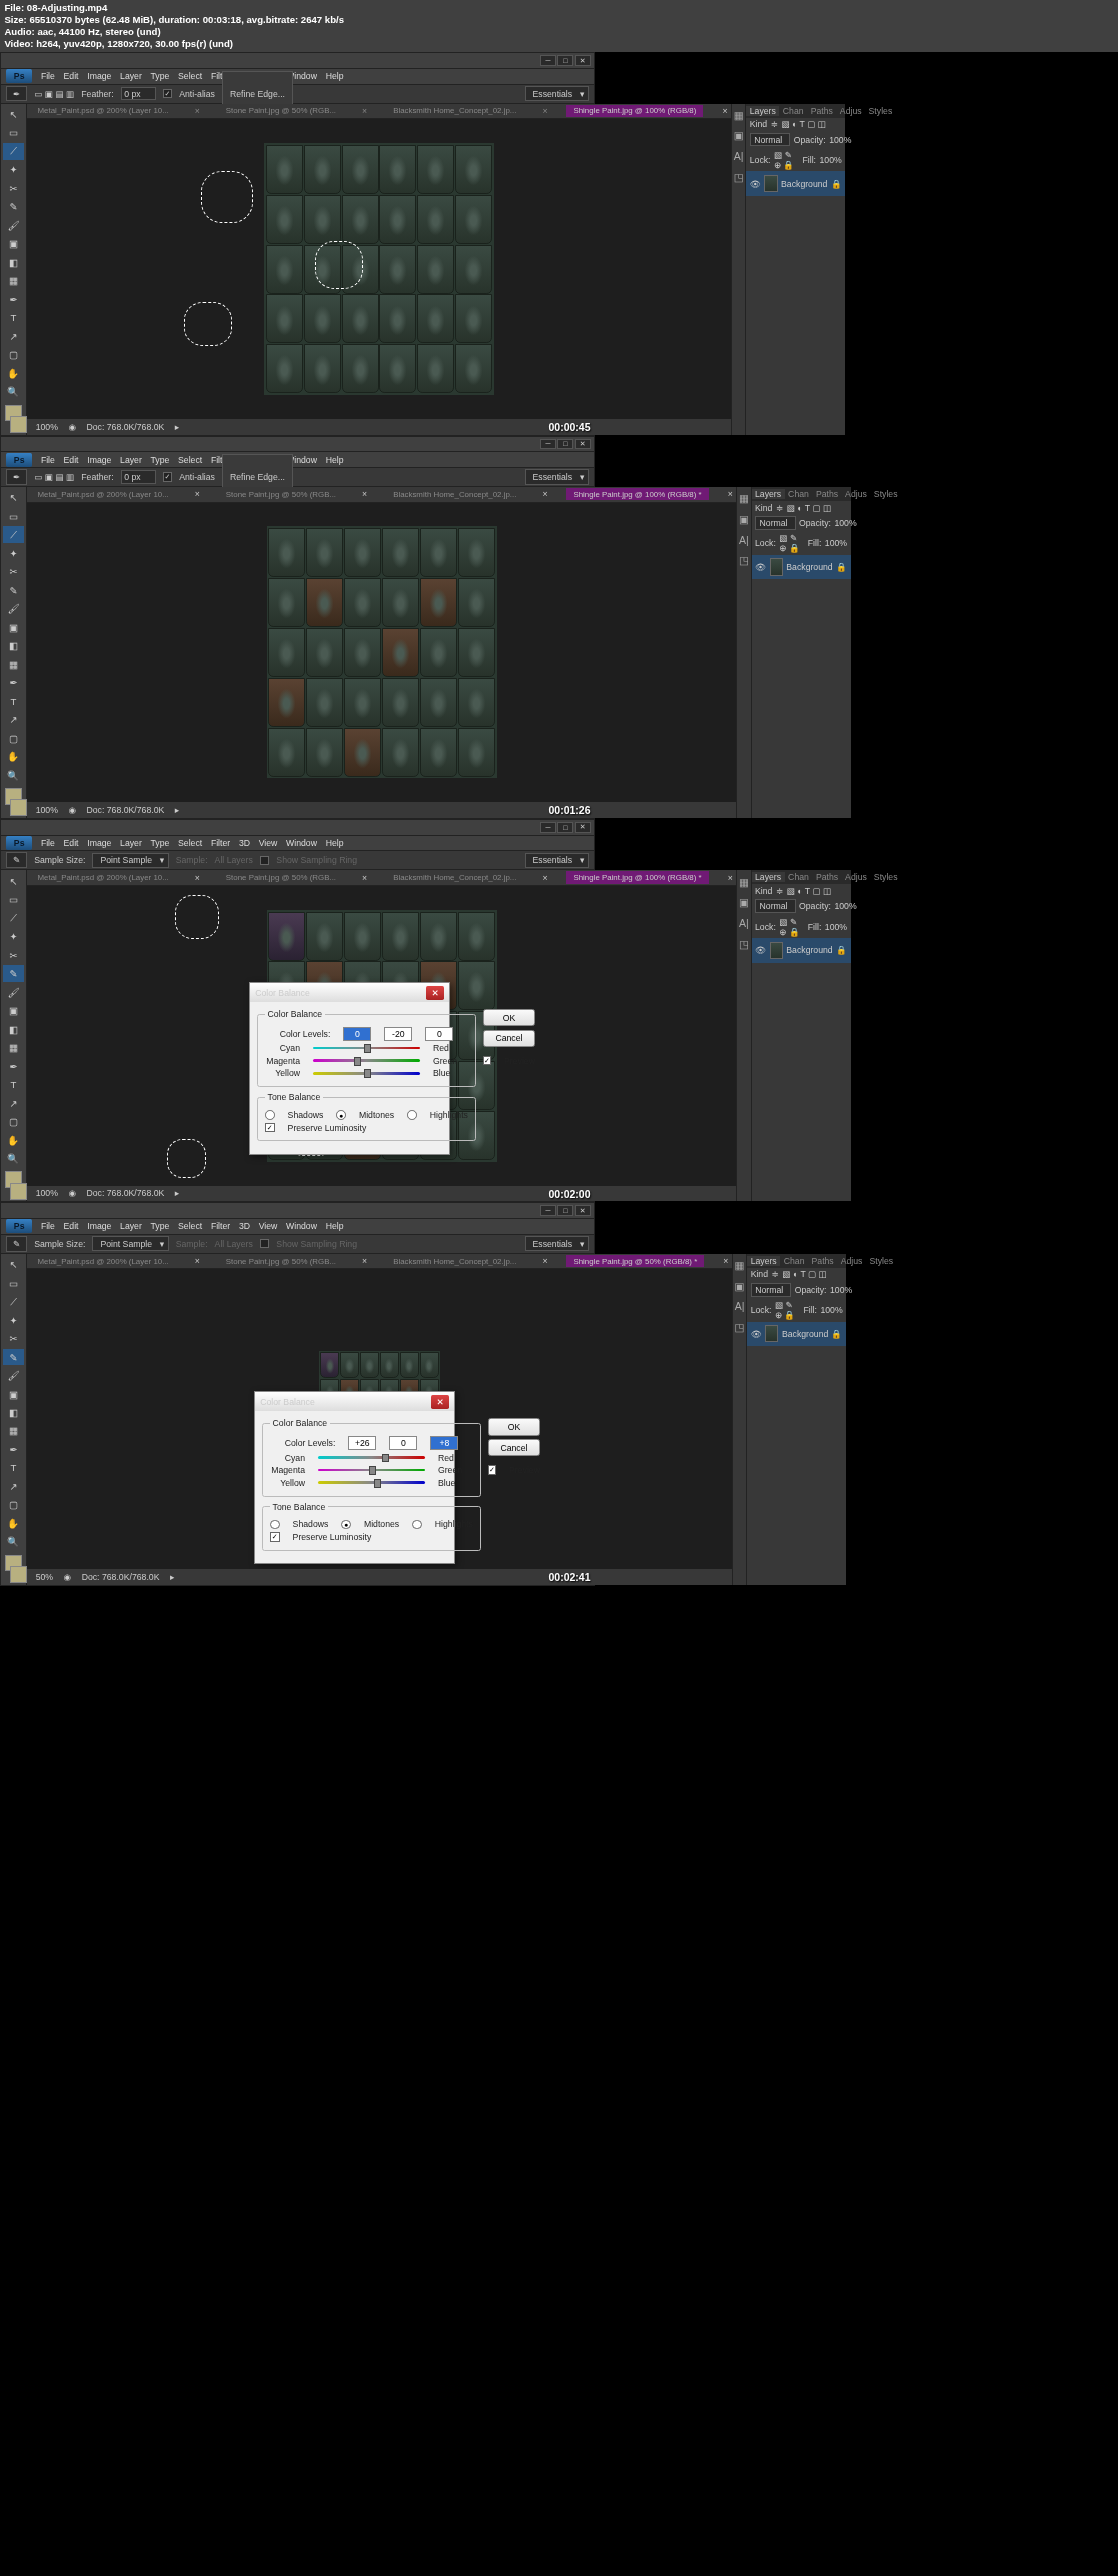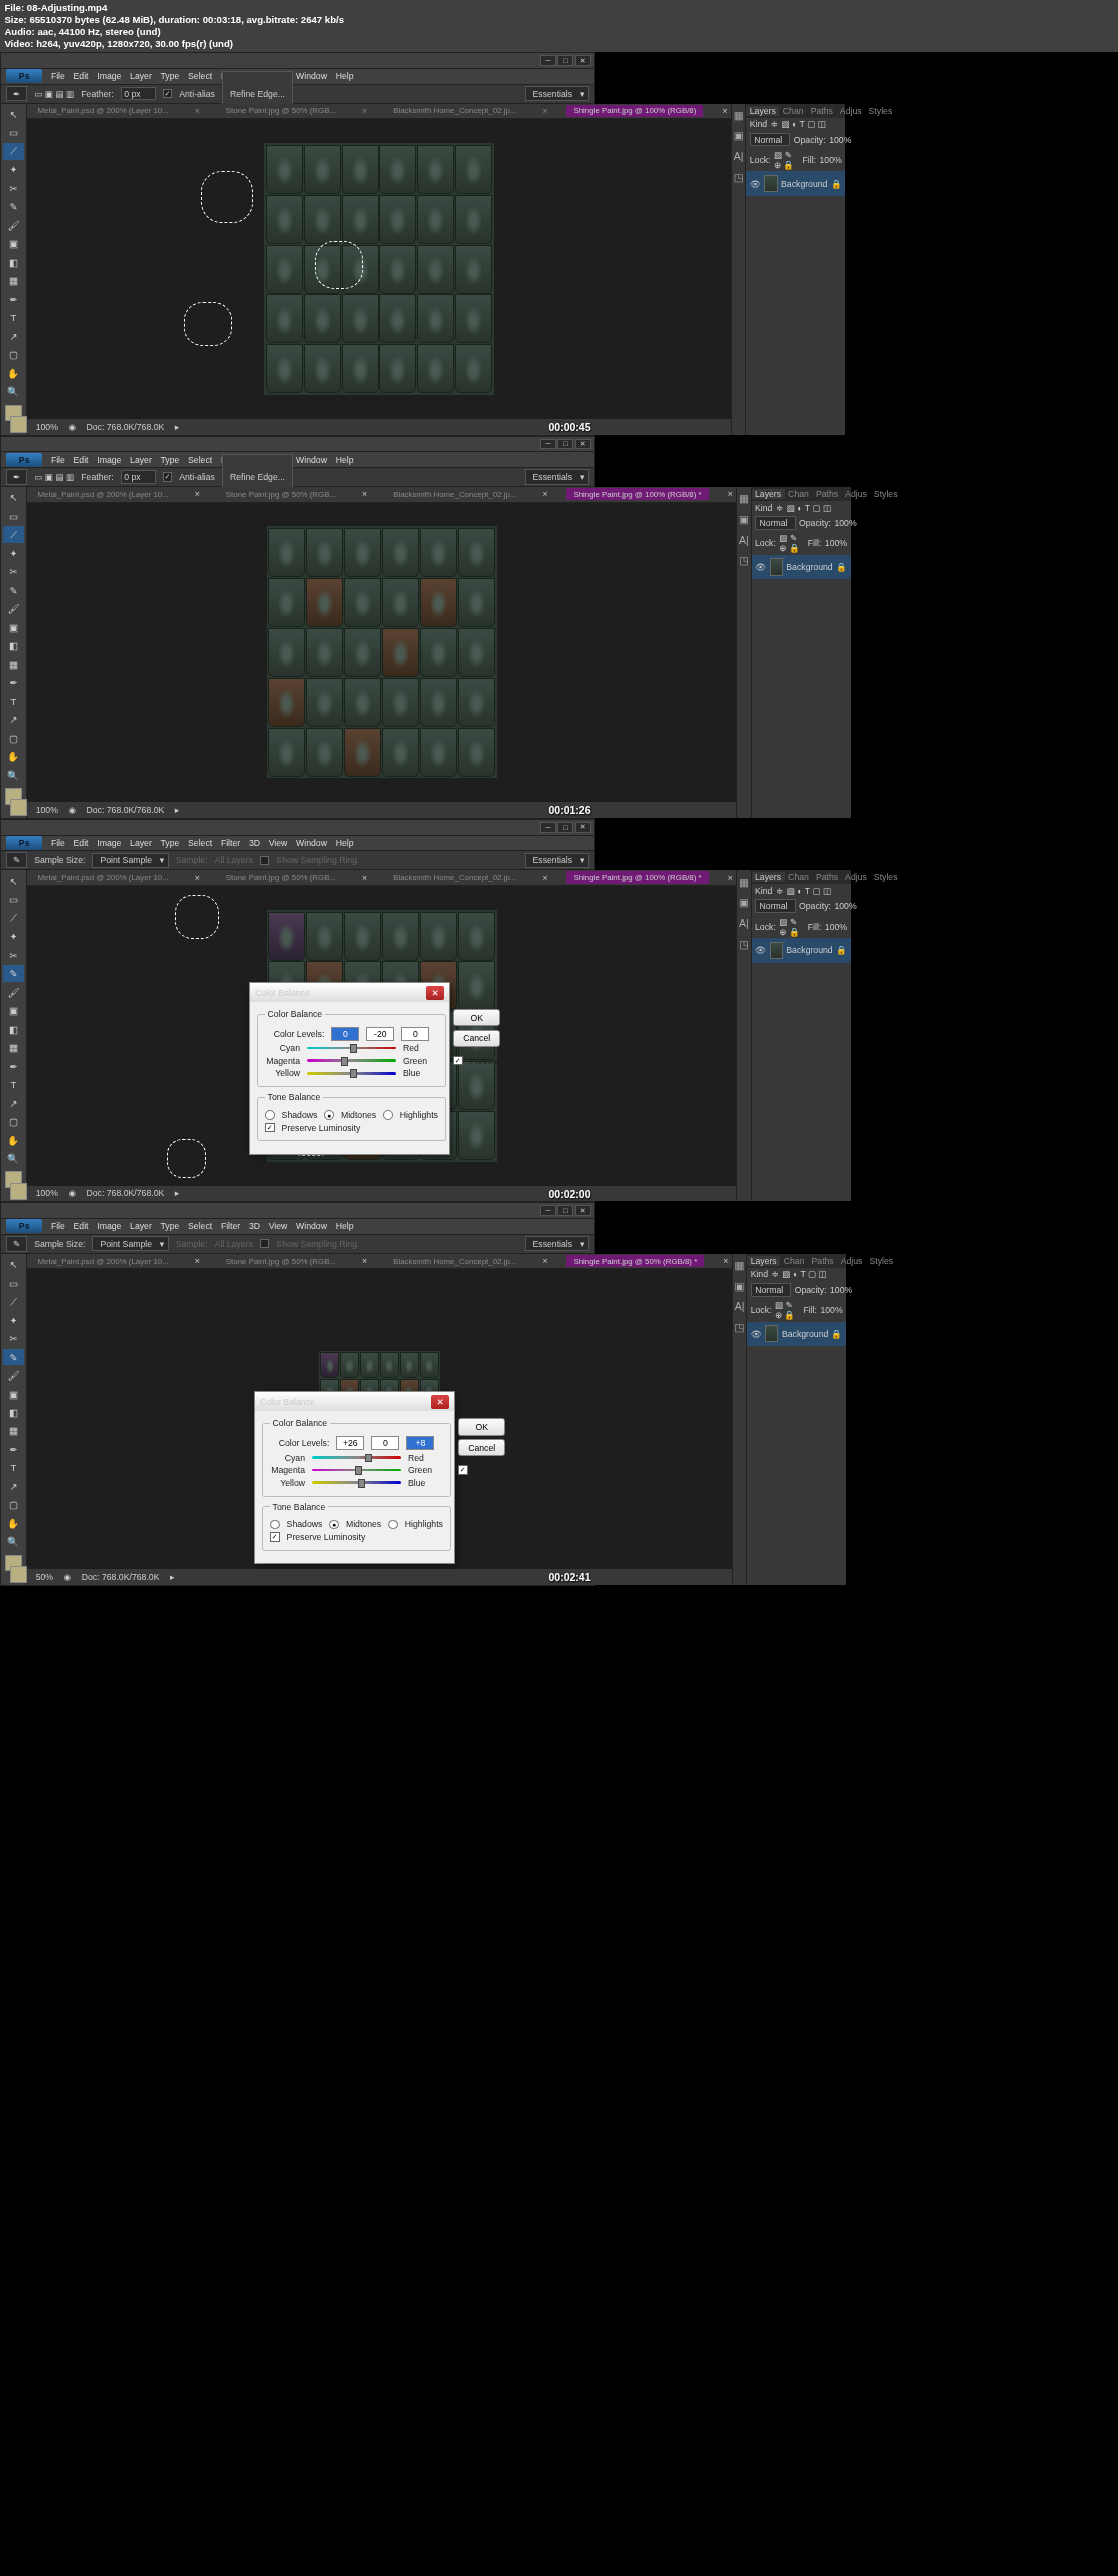--- a/index.html
+++ b/index.html
@@ -5,21 +5,21 @@
 *{margin:0;padding:0;box-sizing:border-box;font-family:Tahoma,Arial,sans-serif;font-size:8.7px;color:#ccc}
 body{background:#000;width:1118px}
 .header{background:#404040;color:#fff;padding:1.7px 4.4px;font-size:9.6px;font-weight:bold;line-height:12.2px}
 .header span{color:#fff;font-size:9.6px;font-weight:bold}
 .shot{width:595px;background:#404040;position:relative;border:0.9px solid #222}
 .titlebar{background:#404040;height:15.7px;display:flex;align-items:center;padding:0 3.5px;border-bottom:0.9px solid #222}
 .wincontrols{margin-left:auto;display:flex;gap:1.7px}
 .wincontrols span{width:15.7px;height:10.5px;background:#2a2a2a;border:0.9px solid #555;display:flex;align-items:center;justify-content:center;font-size:7px;cursor:pointer}
 .menubar{background:#404040;height:15.7px;display:flex;align-items:center;padding:0 5.2px;gap:8.7px;border-bottom:0.9px solid #222}
 .menubar span{color:#ddd;cursor:pointer}
-.ps-logo2{width:36px;height:14px;background:linear-gradient(#3580c4,#1d4d7a);color:#0a1929;font-weight:bold;font-size:8.7px;display:flex;align-items:center;justify-content:center;border-radius:1.7px}
+.ps-logo2{width:26px;height:14px;background:linear-gradient(#3580c4,#1d4d7a);color:#0a1929;font-weight:bold;font-size:8.7px;display:flex;align-items:center;justify-content:center;border-radius:1.7px}
 .optbar{background:#383838;height:19px;display:flex;align-items:center;padding:0 5.2px;gap:7px;border-bottom:0.9px solid #222}
 .optbar .ico{width:21px;height:15.7px;background:#2a2a2a;border:0.9px solid #555;display:flex;align-items:center;justify-content:center}
 .optbar label{color:#ccc}
 .optbar input[type=text]{width:35px;background:#2a2a2a;border:0.9px solid #555;color:#ccc;padding:0.9px 2.6px}
 .optbar .btn{background:#3a3a3a;border:0.9px solid #555;padding:17px 7px;color:#ccc;cursor:pointer}
 .optbar .chk{width:9.6px;height:9.6px;background:#222;border:0.9px solid #666;display:inline-flex;align-items:center;justify-content:center;font-size:7px;color:#ccc}
 .workspace-sel{margin-left:auto;background:#2a2a2a;border:0.9px solid #555;padding:1.7px 15.7px 1.7px 7px;color:#ccc;position:relative}
 .workspace-sel::after{content:"▾";position:absolute;right:3.5px}
 .body{display:flex;height:331px;background:#2a2a2a}
 .toolbox{width:26px;background:#404040;border-right:0.9px solid #222;display:flex;flex-direction:column;padding:1.7px}
@@ -51,21 +51,21 @@
 .layer-item .thumb{width:21px;height:17.4px;background:linear-gradient(#3a4a42,#28332b);border:0.9px solid #666}
 .layer-item .lock{margin-left:auto;font-size:8.7px}
 .timestamp{position:absolute;right:3.5px;bottom:1.7px;color:#fff;font-size:10.5px;font-weight:bold;text-shadow:0.9px 0.9px 1.7px #000}
 .dialog{position:absolute;background:#f0f0f0;border:0.9px solid #888;box-shadow:1.7px 1.7px 7px rgba(0,0,0,0.5);color:#000}
 .dlg-title{background:linear-gradient(#fff,#ddd);height:19px;display:flex;align-items:center;padding:0 5.2px;color:#000;font-size:9.6px}
 .dlg-title .x{margin-left:auto;width:17.4px;height:14px;background:linear-gradient(#d44,#a22);color:#fff;display:flex;align-items:center;justify-content:center;border-radius:1.7px;cursor:pointer}
 .dlg-body{padding:7px;display:flex;gap:7px}
 .dlg-main{flex:1}
 .fieldset{border:0.9px solid #bbb;border-radius:2.6px;padding:5.2px 7px;margin-bottom:5.2px}
 .fieldset legend{color:#222;font-size:8.7px;padding:0 2.6px}
-.row{display:flex;align-items:center;gap:7px;margin:2.6px 0;color:#222}
+.row{display:flex;align-items:center;gap:13px;margin:2.6px 0;color:#222}
 .row label{color:#222;min-width:35px;text-align:right}
 .row input[type=text]{width:28px;border:0.9px solid #888;padding:0.9px 1.7px;color:#000;text-align:center}
 .row input.sel-inp{background:#3070d0;color:#fff}
 .slider-track{flex:1;height:2.6px;position:relative;border-radius:1.7px}
 .slider-track.cyan-red{background:linear-gradient(to right,#0cc,#888,#c00)}
 .slider-track.mag-grn{background:linear-gradient(to right,#c0c,#888,#0a0)}
 .slider-track.yel-blu{background:linear-gradient(to right,#cc0,#888,#00c)}
 .slider-thumb{position:absolute;top:-2.6px;width:7px;height:8.7px;background:#888;border:0.9px solid #444}
 .dlg-side{width:52px;display:flex;flex-direction:column;gap:3.5px}
 .dlg-btn{background:linear-gradient(#fafafa,#e0e0e0);border:0.9px solid #888;border-radius:2.6px;padding:2.6px 0;text-align:center;color:#000;cursor:pointer}

